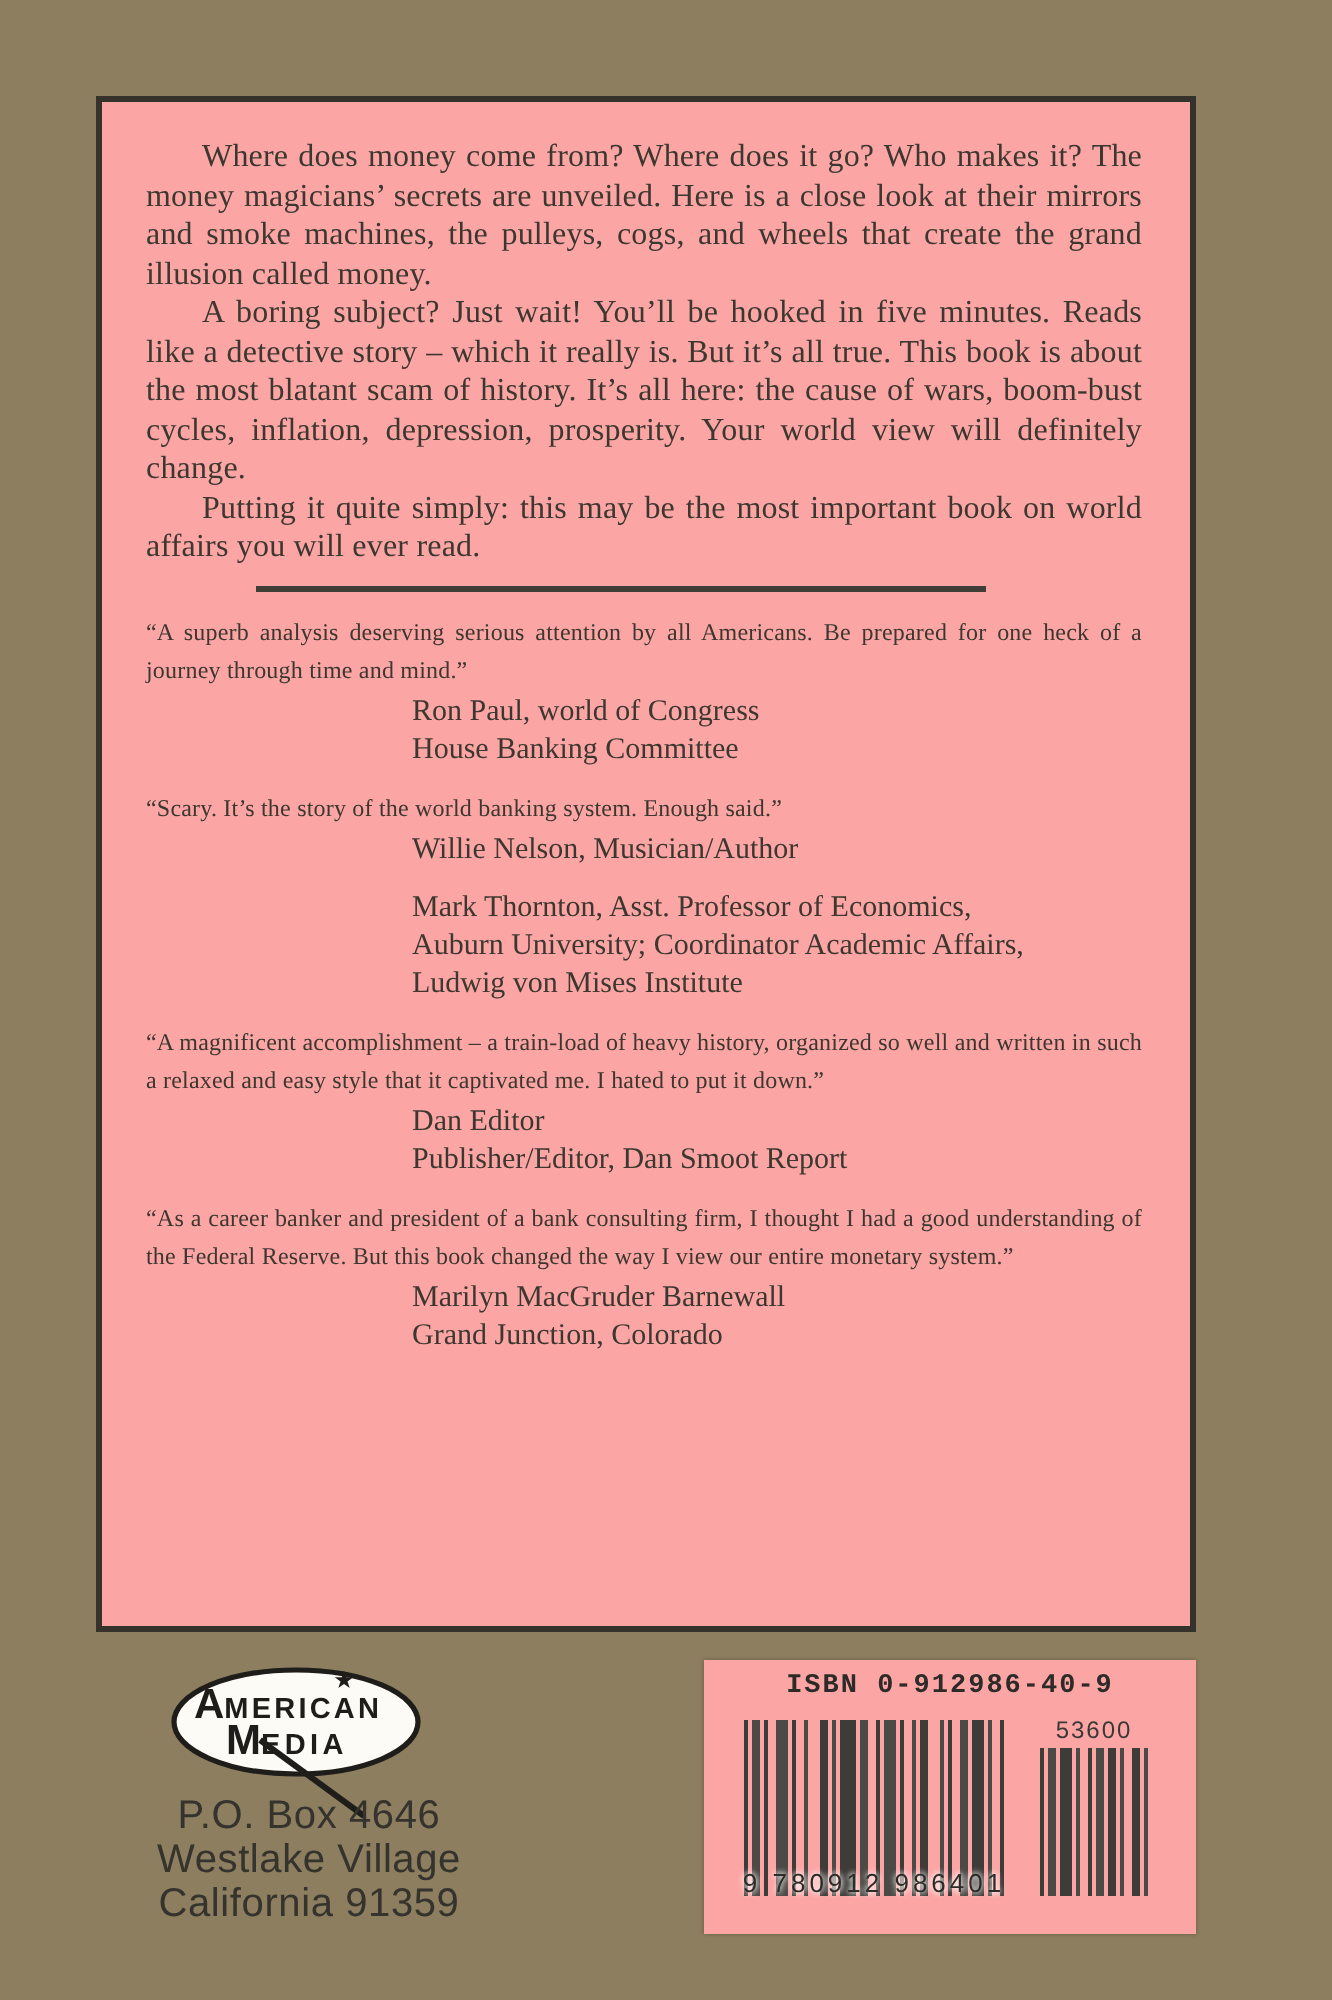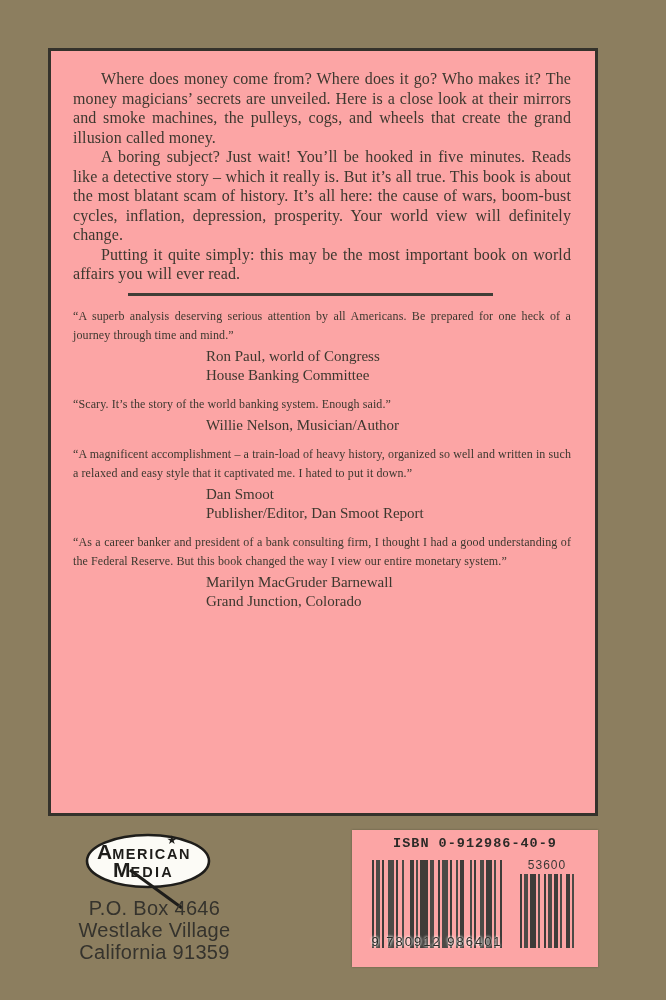--- a/index.html
+++ b/index.html
@@ -96,26 +96,31 @@
         </div>
 
         <div class="quote-block">
           <p class="quote-text">“Scary. It’s the story of the world banking system. Enough said.”</p>
           <div class="quote-attr">
             <div class="attr-line">Willie Nelson, Musician/Author</div>
           </div>
         </div>
 
         <div class="quote-block">
+          <div class="quote-attr">
+            <div class="attr-line">Mark Thornton, Asst. Professor of Economics,</div>
+            <div class="attr-line">Auburn University;  Coordinator Academic Affairs,</div>
+            <div class="attr-line">Ludwig von Mises Institute</div>
+          </div>
         </div>
 
         <div class="quote-block">
           <p class="quote-text">“A magnificent accomplishment – a train-load of heavy history, organized so well and written in such a relaxed and easy style that it captivated me. I hated to put it down.”</p>
           <div class="quote-attr">
-            <div class="attr-line">Dan Smoot</div>
+            <div class="attr-line">Dan Editor</div>
             <div class="attr-line">Publisher/Editor, Dan Smoot Report</div>
           </div>
         </div>
 
         <div class="quote-block">
           <p class="quote-text">“As a career banker and president of a bank consulting firm, I thought I had a good understanding of the Federal Reserve. But this book changed the way I view our entire monetary system.”</p>
           <div class="quote-attr">
             <div class="attr-line">Marilyn MacGruder Barnewall</div>
             <div class="attr-line">Grand Junction, Colorado</div>
           </div>

